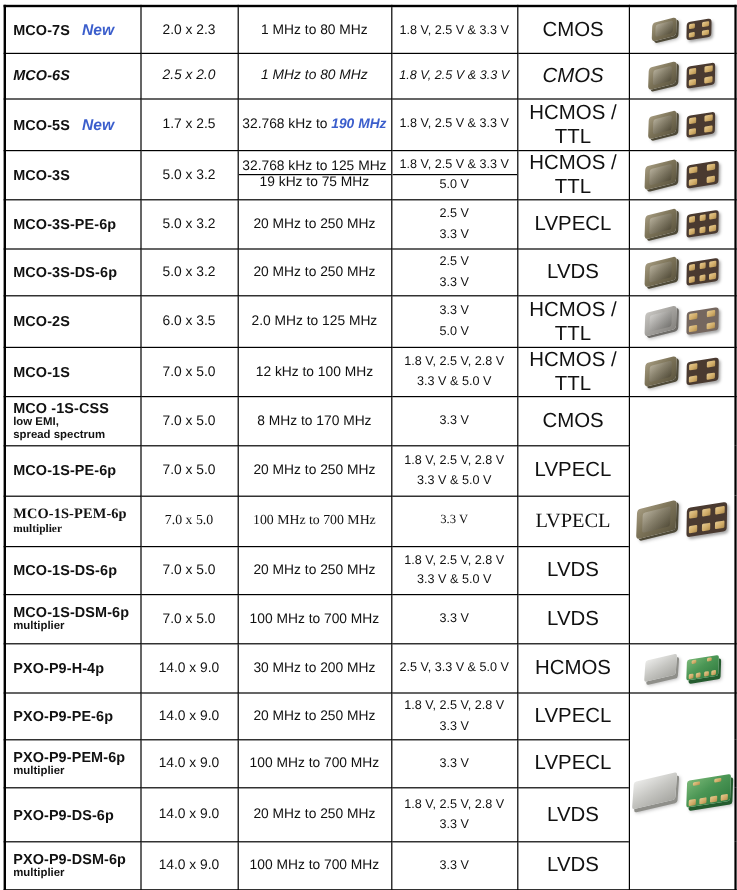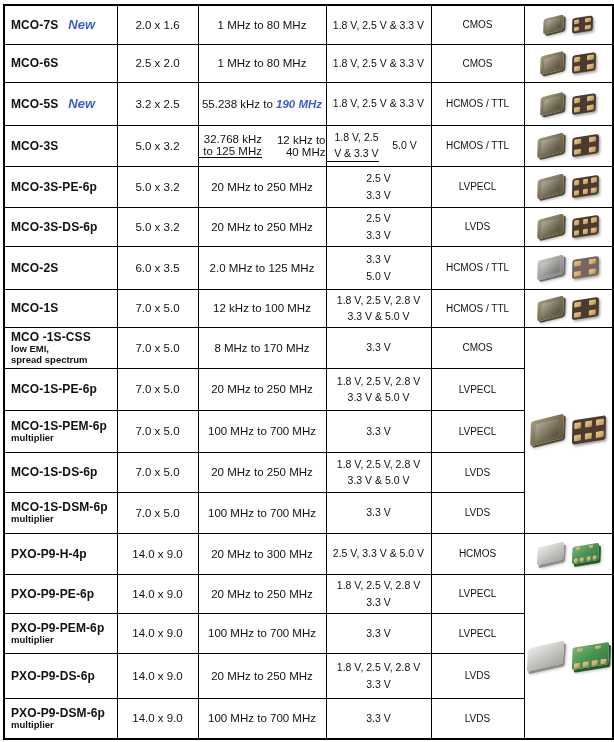--- a/index.html
+++ b/index.html
@@ -30,23 +30,23 @@
   .model-name{font-weight:bold;font-size:12px;letter-spacing:0.1px;}
   .new-badge{
     color:var(--accent-blue);font-weight:bold;font-style:italic;
     font-size:13px;margin-left:10px;
   }
   .model-subline{font-weight:bold;font-size:9.5px;line-height:1.15;}
   td.size-cell{font-size:11.5px;}
   td.freq-cell{font-size:11.5px;}
   .freq-highlight{color:var(--accent-blue);font-weight:bold;font-style:italic;}
   td.volt-cell{font-size:10.5px;line-height:1.55;padding:0 1px;}
-  td.output-cell{font-size:10px;margin-top:36px;}
+  td.output-cell{font-size:17px;margin-top:36px;}
   td.split-cell{padding:0;}
-  .vsplit{display:flex;flex-direction:row;height:100%;width:100%;text-align:right;}
+  .vsplit{display:flex;flex-direction:column;height:100%;width:100%;}
   .vhalf{flex:1;display:flex;align-items:center;justify-content:center;}
   .vhalf.first{border-bottom:1.5px solid var(--table-border);}
   .freq-cell .vhalf{font-size:11.5px;}
   .volt-cell .vhalf{font-size:10.5px;}
   td.image-cell{padding:0;}
   .chips{display:flex;align-items:center;justify-content:center;gap:8px;width:100%;}
   .chip{position:relative;display:inline-block;flex:none;}
   .chip-top{
     border-radius:3px;
     background:linear-gradient(145deg,#a59b80 0%,#7d7459 45%,#5c553f 100%);
@@ -96,39 +96,39 @@
         <col style="width:128px">
       <col style="width:105px">
         <col style="width:93px">
         <col style="width:89px">
     </colgroup>
     <tbody>
         <tr style="height: 39px;">
           <td class="model-cell">
             <div class="model-line"><span class="model-name">MCO-7S</span><span class="new-badge">New</span></div>
           </td>
-          <td class="size-cell">2.0 x 1.6</td>
+          <td class="size-cell">2.0 x 2.3</td>
           <td class="freq-cell">1 MHz  to 80 MHz</td>
           <td class="volt-cell">
             <div>1.8 V, 2.5 V &amp; 3.3 V</div>
           </td>
           <td class="output-cell">CMOS</td>
           <td class="image-cell" rowspan="1">
             <div class="chips">
               <div class="chip chip-top" style="width: 21px; height: 15px;"></div>
               <div class="chip chip-bot" style="width: 21px; height: 15px;">
                 <i class="pad" style="left: 9%; top: 12%; width: 26%; height: 26%;"></i>
                 <i class="pad" style="left: 64%; top: 12%; width: 26%; height: 26%;"></i>
                 <i class="pad" style="left: 9%; top: 62%; width: 26%; height: 26%;"></i>
                 <i class="pad" style="left: 64%; top: 62%; width: 26%; height: 26%;"></i>
               </div>
             </div>
           </td>
         </tr>
-        <tr style="height: 38px;">
+        <tr style="height: 38px; font-style: italic;">
           <td class="model-cell">
             <div class="model-line"><span class="model-name">MCO-6S</span></div>
           </td>
           <td class="size-cell">2.5 x 2.0</td>
           <td class="freq-cell">1 MHz  to 80 MHz</td>
           <td class="volt-cell">
             <div>1.8 V, 2.5 V &amp; 3.3 V</div>
           </td>
           <td class="output-cell">CMOS</td>
           <td class="image-cell" rowspan="1">
@@ -140,22 +140,22 @@
                 <i class="pad" style="left: 9%; top: 62%; width: 26%; height: 26%;"></i>
                 <i class="pad" style="left: 64%; top: 62%; width: 26%; height: 26%;"></i>
               </div>
             </div>
           </td>
         </tr>
         <tr style="height: 43px;">
           <td class="model-cell">
             <div class="model-line"><span class="model-name">MCO-5S</span><span class="new-badge">New</span></div>
           </td>
-          <td class="size-cell">3.2 x 2.5</td>
-          <td class="freq-cell"><span>55.238 kHz to </span><span class="freq-highlight">190 MHz</span></td>
+          <td class="size-cell">1.7 x 2.5</td>
+          <td class="freq-cell"><span>32.768 kHz to </span><span class="freq-highlight">190 MHz</span></td>
           <td class="volt-cell">
             <div>1.8 V, 2.5 V &amp; 3.3 V</div>
           </td>
           <td class="output-cell">HCMOS / TTL</td>
           <td class="image-cell" rowspan="1">
             <div class="chips">
               <div class="chip chip-top" style="width: 24px; height: 18px;"></div>
               <div class="chip chip-bot" style="width: 24px; height: 18px;">
                 <i class="pad" style="left: 9%; top: 12%; width: 26%; height: 26%;"></i>
                 <i class="pad" style="left: 64%; top: 12%; width: 26%; height: 26%;"></i>
@@ -166,21 +166,21 @@
           </td>
         </tr>
         <tr style="height: 41px;">
           <td class="model-cell">
             <div class="model-line"><span class="model-name">MCO-3S</span></div>
           </td>
           <td class="size-cell">5.0 x 3.2</td>
           <td class="freq-cell split-cell">
             <div class="vsplit">
               <div class="vhalf first">32.768 kHz  to 125 MHz</div>
-              <div class="vhalf">12 kHz  to 40 MHz</div>
+              <div class="vhalf">19 kHz  to 75 MHz</div>
             </div>
           </td>
           <td class="volt-cell split-cell">
             <div class="vsplit">
               <div class="vhalf first">1.8 V, 2.5 V &amp; 3.3 V</div>
               <div class="vhalf">5.0 V</div>
             </div>
           </td>
           <td class="output-cell">HCMOS / TTL</td>
           <td class="image-cell" rowspan="1">
@@ -322,21 +322,21 @@
             <div class="model-line"><span class="model-name">MCO-1S-PE-6p</span></div>
           </td>
           <td class="size-cell">7.0 x 5.0</td>
           <td class="freq-cell">20 MHz  to 250 MHz</td>
           <td class="volt-cell">
             <div>1.8 V, 2.5 V, 2.8 V</div>
             <div>3.3 V &amp;  5.0 V</div>
           </td>
           <td class="output-cell">LVPECL</td>
         </tr>
-        <tr style="height: 42px;">
+        <tr style="height: 42px; font-family: Liberation Serif, serif;">
           <td class="model-cell">
             <div class="model-line"><span class="model-name">MCO-1S-PEM-6p</span></div>
             <div class="model-subline">multiplier</div>
           </td>
           <td class="size-cell">7.0 x 5.0</td>
           <td class="freq-cell">100 MHz  to 700 MHz</td>
           <td class="volt-cell">
             <div>3.3 V</div>
           </td>
           <td class="output-cell">LVPECL</td>
@@ -363,21 +363,21 @@
           <td class="volt-cell">
             <div>3.3 V</div>
           </td>
           <td class="output-cell">LVDS</td>
         </tr>
         <tr style="height: 41px;">
           <td class="model-cell">
             <div class="model-line"><span class="model-name">PXO-P9-H-4p</span></div>
           </td>
           <td class="size-cell">14.0 x 9.0</td>
-          <td class="freq-cell">20 MHz  to 300 MHz</td>
+          <td class="freq-cell">30 MHz  to 200 MHz</td>
           <td class="volt-cell">
             <div>2.5 V, 3.3 V &amp; 5.0 V</div>
           </td>
           <td class="output-cell">HCMOS</td>
           <td class="image-cell" rowspan="1">
             <div class="chips">
               <div class="chip chip-metal" style="width: 27px; height: 17px;"></div>
               <div class="chip chip-green" style="width: 27px; height: 17px;">
                 <i class="pad" style="left: 6%; bottom: 5%; width: 16%; height: 22%;"></i>
                 <i class="pad" style="left: 30%; bottom: 5%; width: 16%; height: 22%;"></i>

